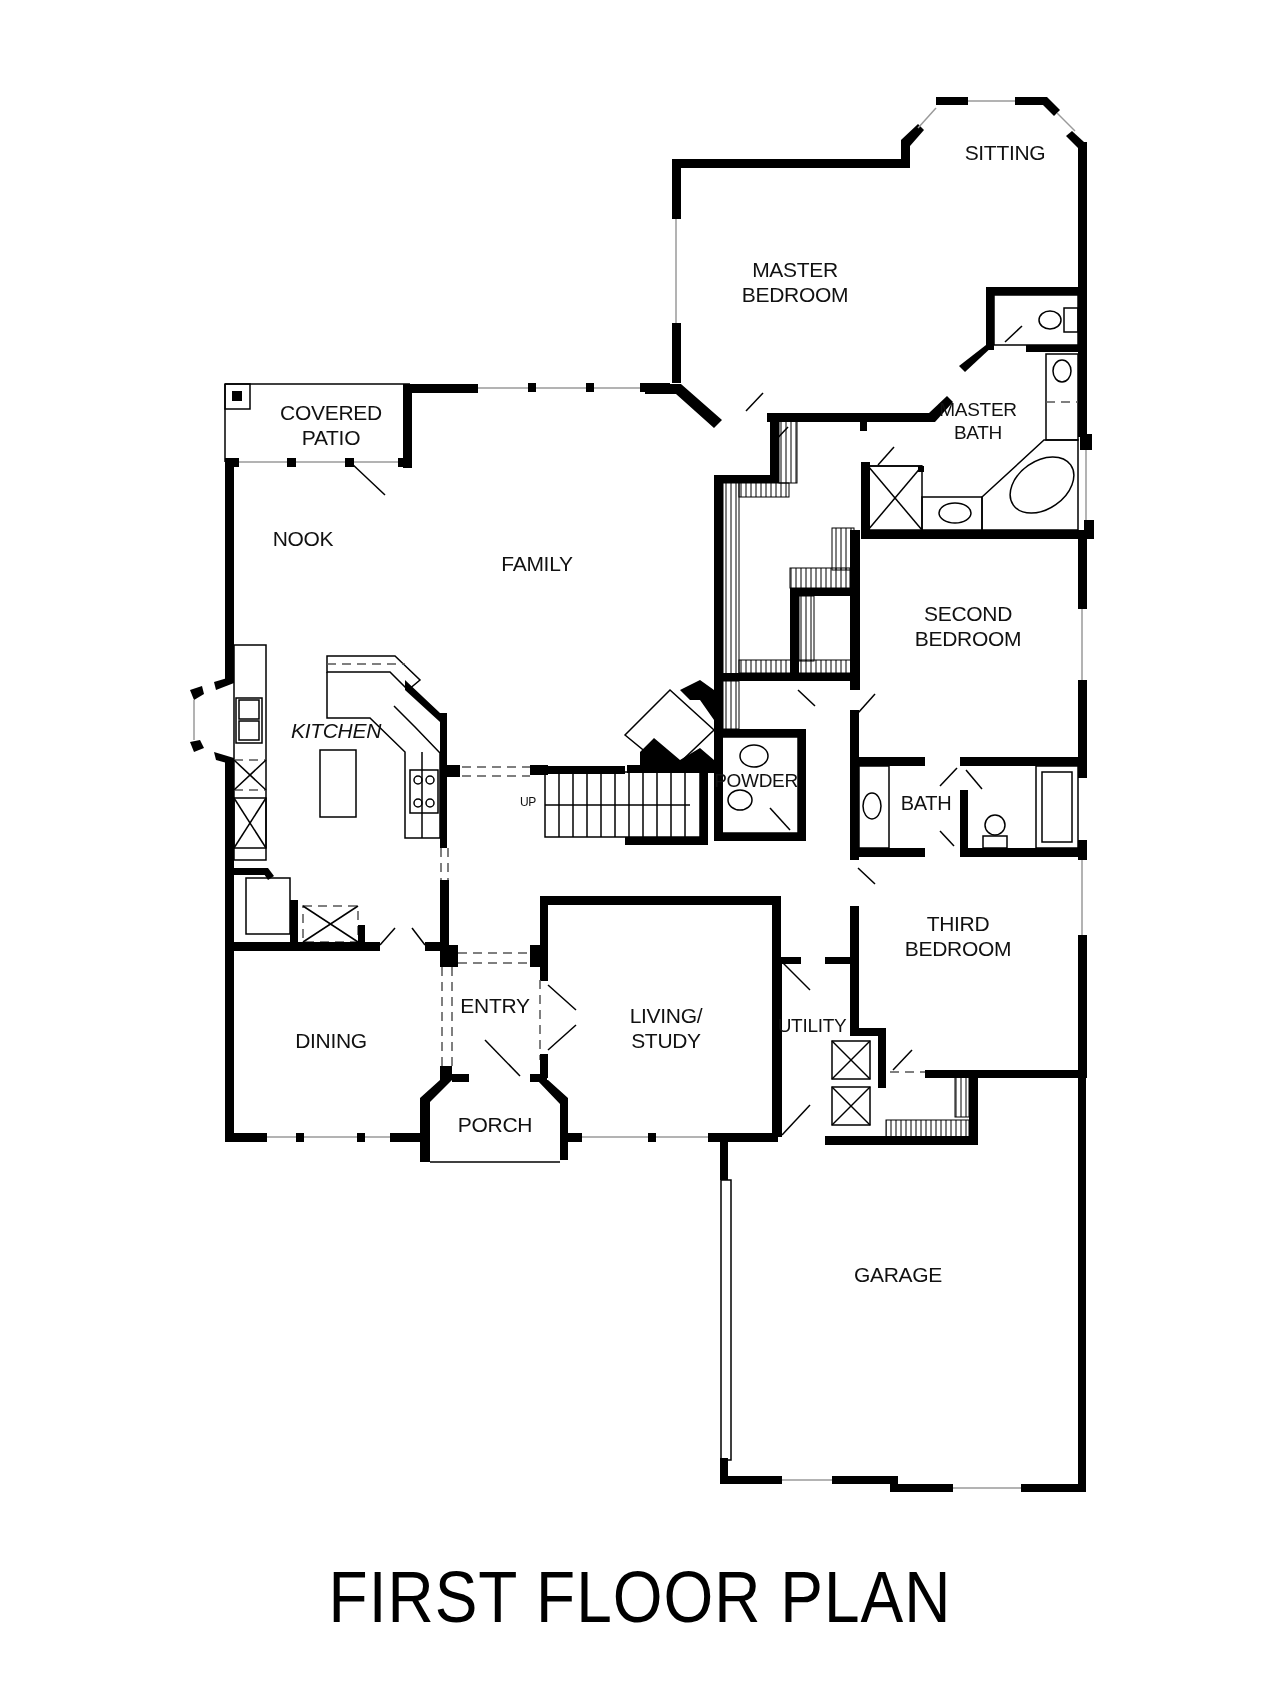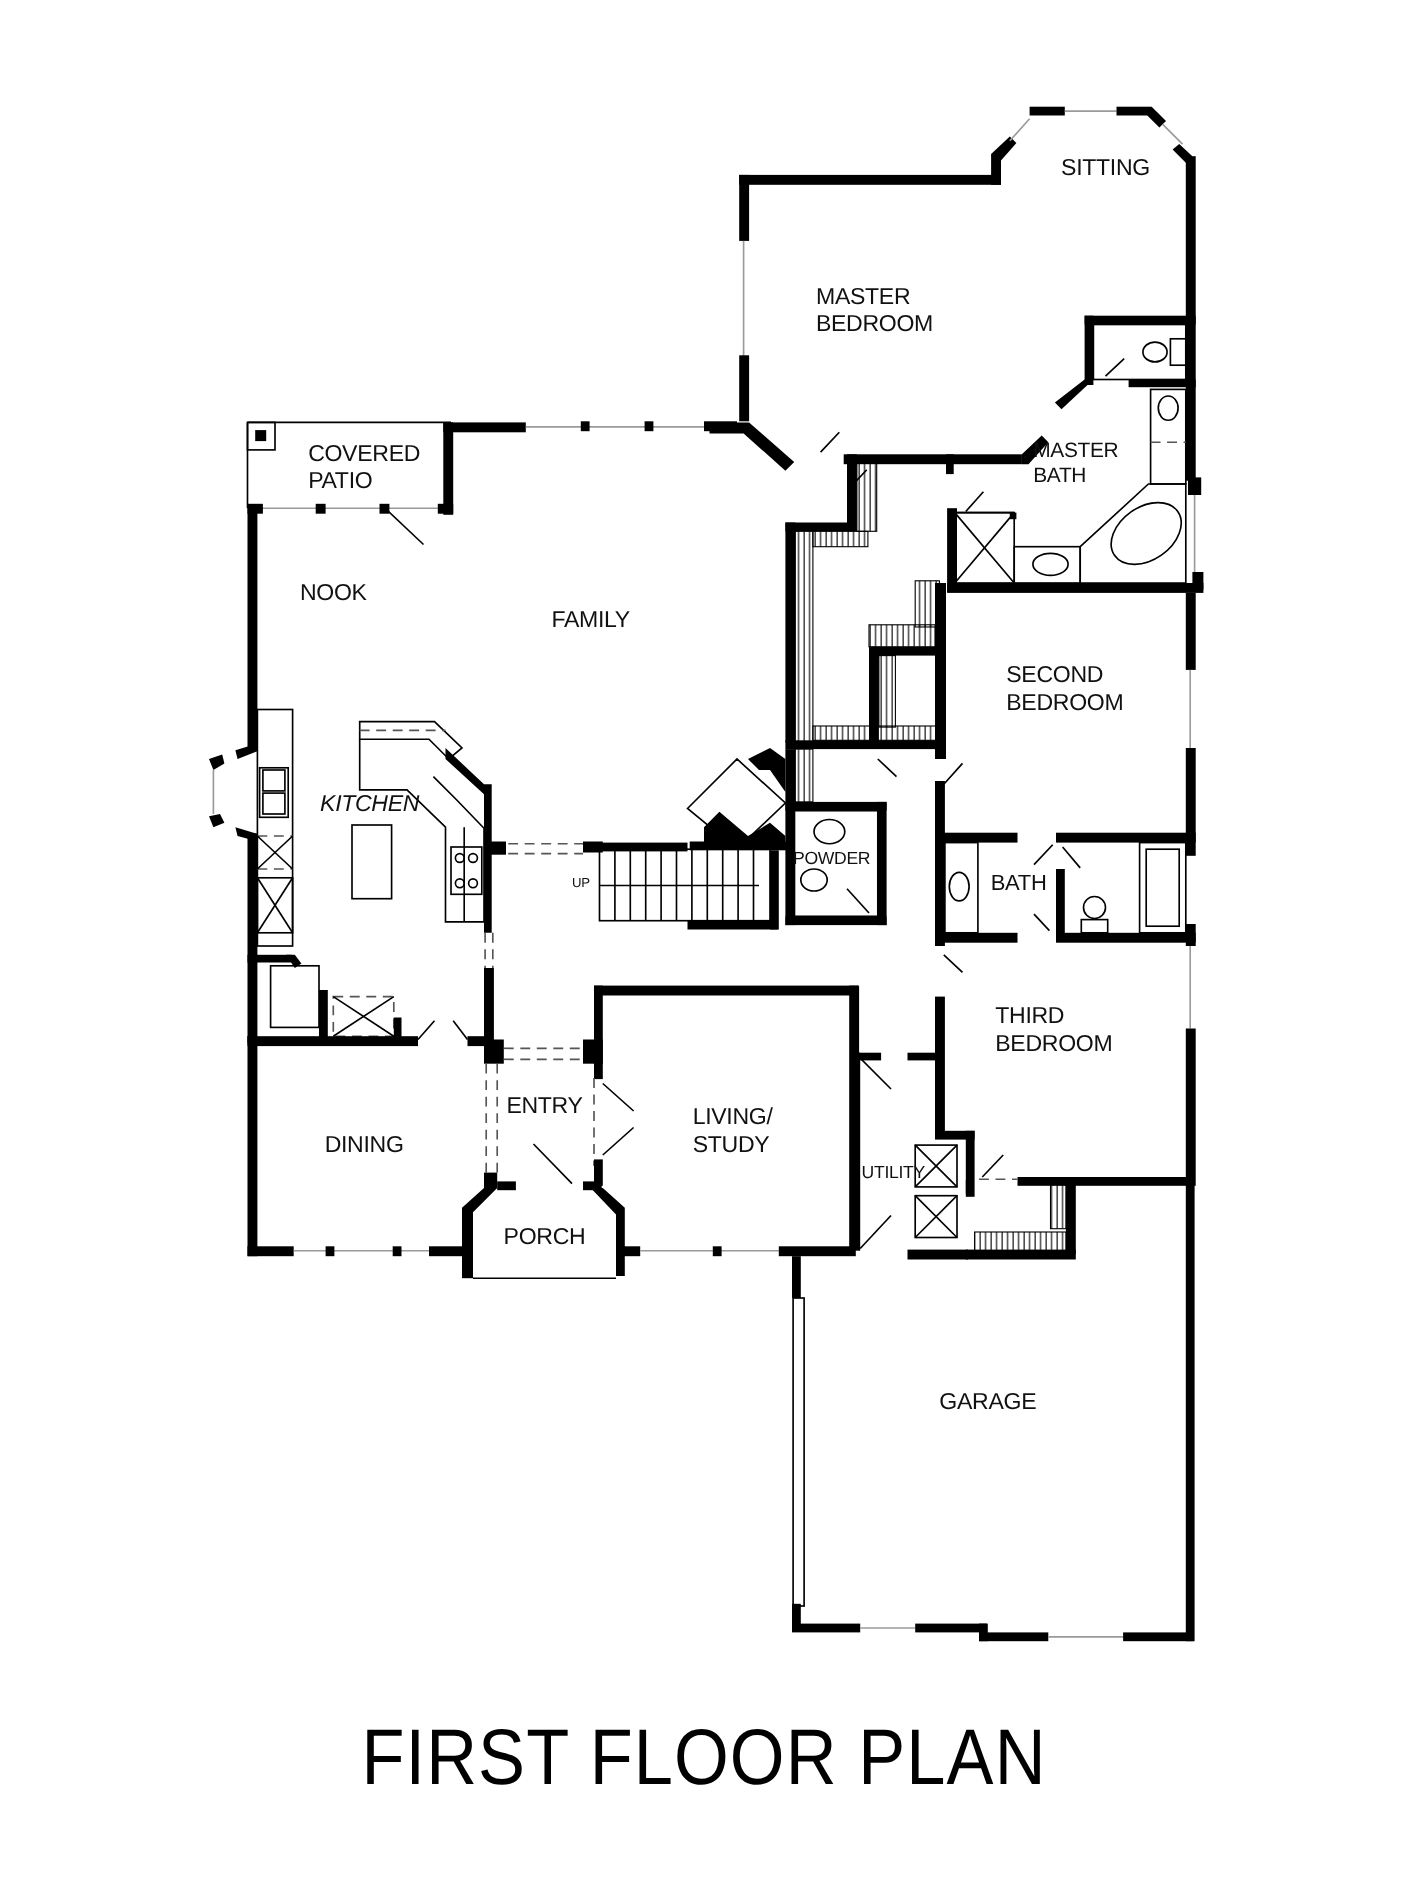--- a/index.html
+++ b/index.html
@@ -3,22 +3,22 @@
 <meta charset="utf-8">
 <style>
   html,body{margin:0;padding:0;background:#ffffff;}
   body{width:1280px;height:1707px;position:relative;overflow:hidden;font-family:"Liberation Sans","DejaVu Sans",sans-serif;}
   svg{position:absolute;left:0;top:0;}
   .w{fill:#000;}
   .thin{stroke:#000;stroke-width:1.5;fill:none;}
   .lt{stroke:#9a9a9a;stroke-width:1.5;fill:none;}
   .dash{stroke:#555;stroke-width:1.5;fill:none;stroke-dasharray:9 6;}
   .hatch{fill:url(#hatch);stroke:#000;stroke-width:1;}
-  .lbl{position:absolute;color:#111;font-size:21px;line-height:25px;letter-spacing:-0.3px;transform:translateX(-50%);white-space:pre-line;}
-  .lbl.sm{font-size:16px;line-height:16px;}
+  .lbl{position:absolute;text-align:center;color:#111;font-size:21px;line-height:25px;letter-spacing:-0.3px;transform:translateX(-50%);white-space:pre-line;}
+  .lbl.sm{font-size:19px;line-height:16px;}
   .title{position:absolute;left:0;width:1280px;top:1560px;text-align:center;font-size:64px;color:#000;letter-spacing:1px;transform:scaleY(1.12);}
 </style>
 </head>
 <body>
 
 <svg width="1280" height="1707" viewBox="0 0 1280 1707">
   <defs>
     <pattern id="hatch" width="5" height="5" patternUnits="userSpaceOnUse">
       <line x1="1" y1="0" x2="1" y2="5" stroke="#000" stroke-width="1"></line>
     </pattern>
@@ -303,16 +303,16 @@
 <div class="lbl sm" style="left:756px;top:773px;">POWDER</div>
 <div class="lbl" style="left:926px;top:791px;font-size:20px;">BATH</div>
 <div class="lbl sm" style="left:528px;top:794px;font-size:12px;">UP</div>
 <div class="lbl" style="left:958px;top:911px;">THIRD
 BEDROOM</div>
 <div class="lbl" style="left:495px;top:993px;">ENTRY</div>
 <div class="lbl" style="left:666px;top:1003px;">LIVING/
 STUDY</div>
 <div class="lbl" style="left:331px;top:1028px;">DINING</div>
 <div class="lbl" style="left:495px;top:1112px;">PORCH</div>
-<div class="lbl sm" style="left:812px;top:1018px;margin-top:41px;">UTILITY</div>
+<div class="lbl sm" style="left:812px;top:1018px;">UTILITY</div>
 <div class="lbl" style="left:898px;top:1262px;">GARAGE</div>
 
 <div class="title">FIRST FLOOR PLAN</div>
 
 </body></html>

